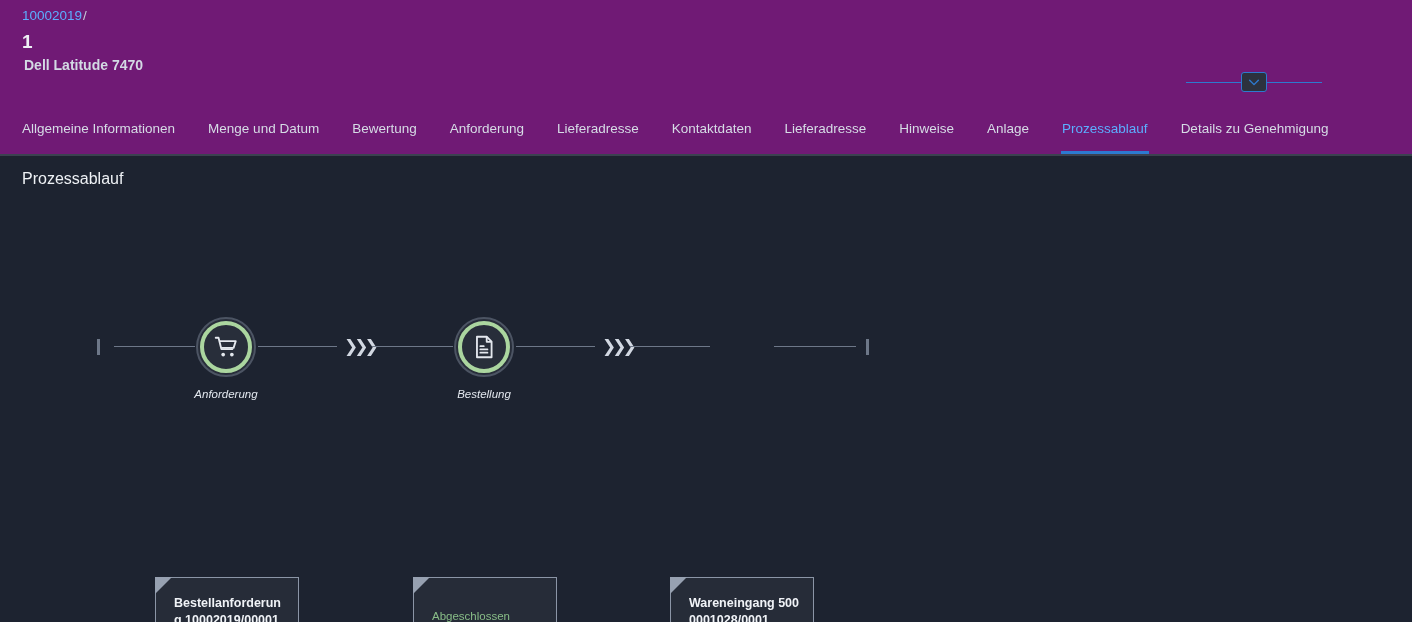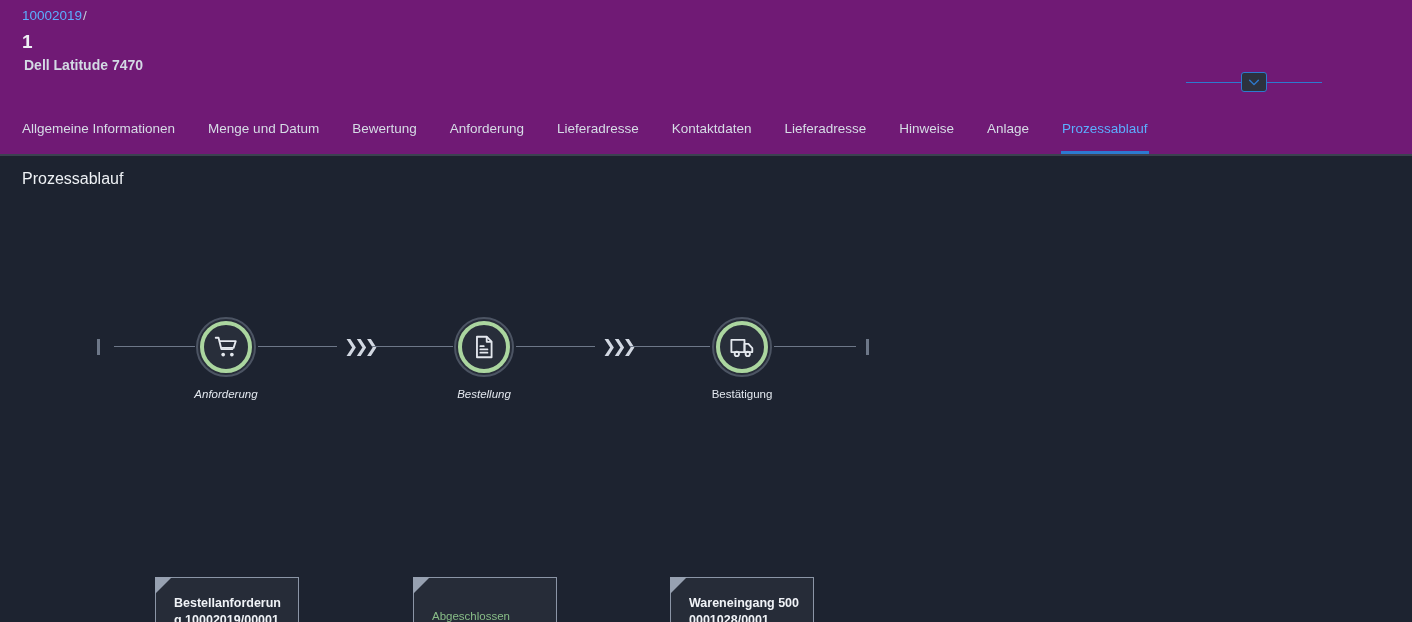--- a/index.html
+++ b/index.html
@@ -254,20 +254,21 @@
     <div class="tab"><span>Allgemeine Informationen</span></div>
     <div class="tab"><span>Menge und Datum</span></div>
     <div class="tab"><span>Bewertung</span></div>
     <div class="tab"><span>Anforderung</span></div>
     <div class="tab"><span>Lieferadresse</span></div>
     <div class="tab"><span>Kontaktdaten</span></div>
     <div class="tab"><span>Lieferadresse</span></div>
     <div class="tab"><span>Hinweise</span></div>
     <div class="tab"><span>Anlage</span></div>
     <div class="tab active"><span>Prozessablauf</span></div>
+    <div class="tab"><span>Details zu Genehmigung</span></div>
   </div>
 </div>
 
 <div class="section-title">Prozessablauf</div>
 
 <div class="flow-area">
 
   <div class="nodes-lane">
 
     <div class="lane-cap" style="left:97px;"></div>
@@ -303,34 +304,20 @@
           </svg>
         </span>
       </div>
       <div class="node-label">Bestellung</div>
     </div>
 
     <div class="lane-seg" style="left:516px; width:79px;"></div>
     <div class="chev" style="left:602px;">❯❯❯</div>
     <div class="lane-seg" style="left:630px; width:80px;"></div>
 
-    <div class="node" style="left:710px;">
-      <div class="node-circle">
-        <div class="node-ring"></div>
-        <span class="node-icon">
-          <svg viewBox="0 0 24 24" aria-hidden="true">
-            <path d="M2.2 5.4 h12.1 v11.3 h-12.1 z" fill="none" stroke="currentColor" stroke-width="1.7" stroke-linejoin="round"></path>
-            <path d="M14.3 9.1 h3.6 l3.6 3.9 v3.7 h-7.2 z" fill="none" stroke="currentColor" stroke-width="1.7" stroke-linejoin="round"></path>
-            <circle cx="7.2" cy="18.4" r="2" fill="none" stroke="currentColor" stroke-width="1.7"></circle>
-            <circle cx="17.3" cy="18.4" r="2" fill="none" stroke="currentColor" stroke-width="1.7"></circle>
-          </svg>
-        </span>
-      </div>
-      <div class="node-label">Bestätigung</div>
-    </div>
 
     <div class="lane-seg" style="left:774px; width:82px;"></div>
     <div class="lane-cap" style="left:866px;"></div>
   </div>
 
   <div class="card" style="left:155px; top:388px;">
     <div class="card-fold"></div>
     <div class="card-inner">
       <div class="card-title">Bestellanforderung 10002019/00001</div>
       <div class="card-status">

